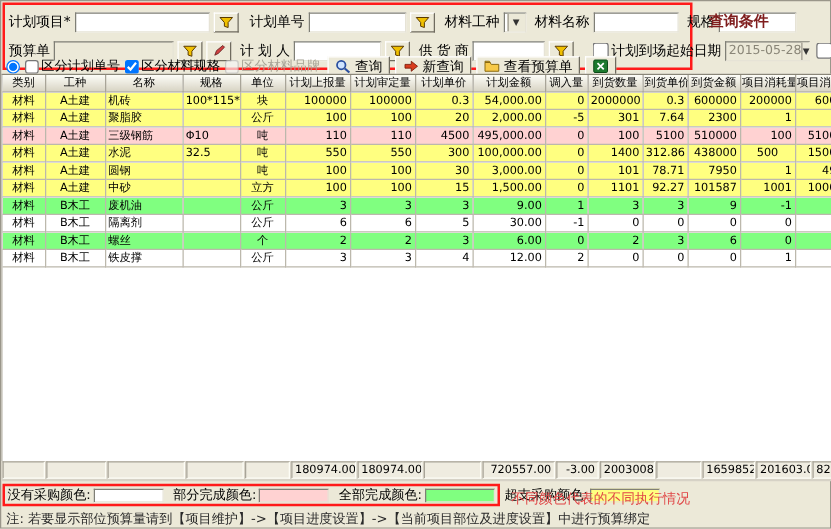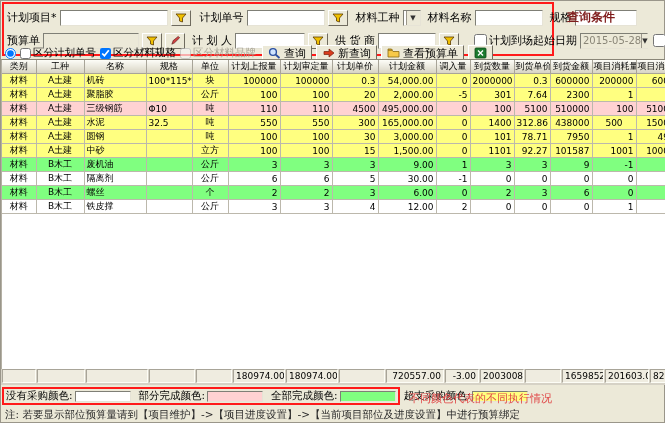--- a/index.html
+++ b/index.html
@@ -302,21 +302,21 @@
           </tr>
           <tr style="background:#ffff80">
             <td style="text-align:center">材料</td>
             <td style="text-align:center">A土建</td>
             <td style="text-align:left">水泥</td>
             <td style="text-align:left">32.5</td>
             <td style="text-align:center">吨</td>
             <td style="text-align:right">550</td>
             <td style="text-align:right">550</td>
             <td style="text-align:right">300</td>
-            <td style="text-align:right">165,000.00</td>
+            <td style="text-align:right">100,000.00</td>
             <td style="text-align:right">0</td>
             <td style="text-align:right">1400</td>
             <td style="text-align:right">312.86</td>
             <td style="text-align:right">438000</td>
             <td style="text-align:center">500</td>
             <td style="text-align:right">150000</td>
           </tr>
           <tr style="background:#ffff80">
             <td style="text-align:center">材料</td>
             <td style="text-align:center">A土建</td>

